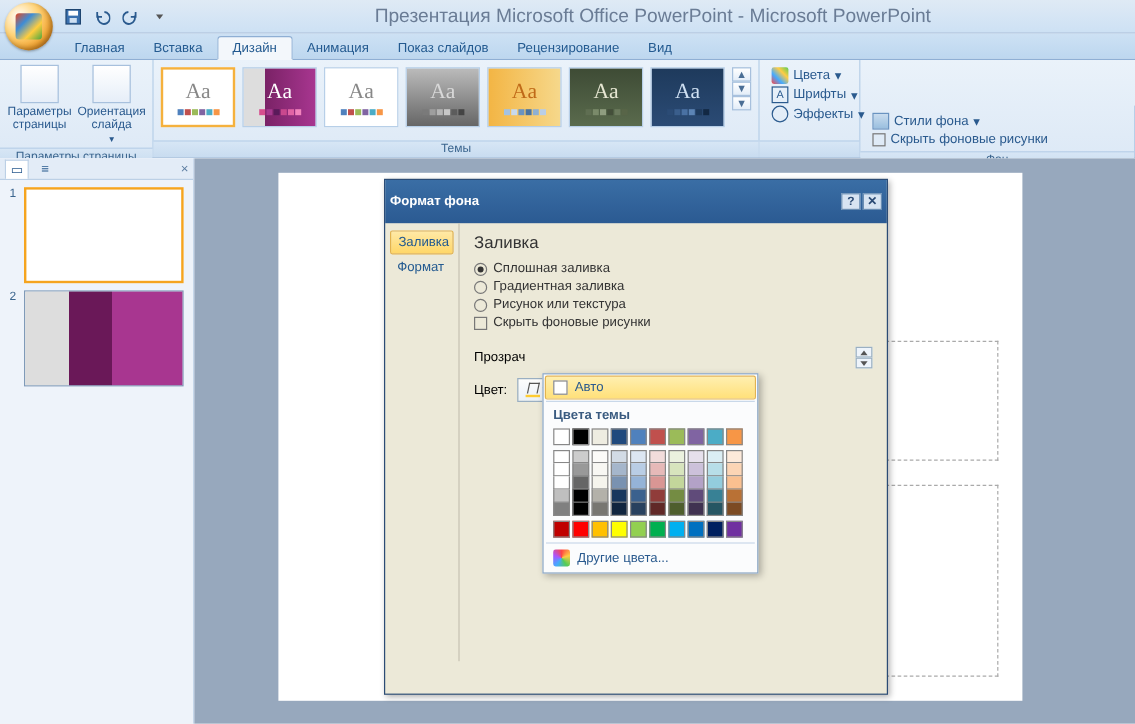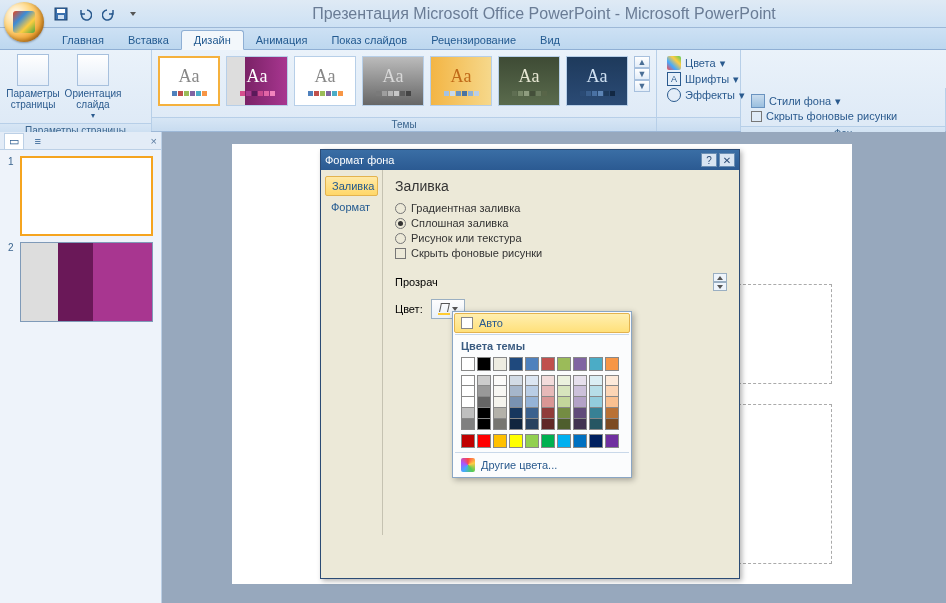--- a/index.html
+++ b/index.html
@@ -52,21 +52,21 @@
 .thumb-slide{flex:1;height:80px;background:#fff;border:1px solid #7f9ab8;}
 .thumb.sel .thumb-slide{border:2px solid #f5a41f;}
 .thumb2-inner{width:100%;height:100%;background:linear-gradient(90deg,#ddd 0 28%,#6a1858 28% 55%,#a83690 55% 100%);}
 
 .slide-area{flex:1;background:#97a8bd;position:relative;}
 .slide-canvas{position:absolute;left:70px;top:12px;width:620px;height:440px;background:#fff;}
 .ph{position:absolute;border:1px dashed #aaa;}
 
 
 .dialog{position:absolute;left:320px;top:149px;width:420px;height:430px;background:#ece9d8;border:1px solid #2b4b75;box-shadow:2px 2px 5px rgba(0,0,0,.3);z-index:10;}
-.dlg-title{height:20px;background:linear-gradient(#3a6ea5,#2b5a92);color:#fff;display:flex;align-items:center;padding:0 4px;font-size:11px;}
+.dlg-title{height:36px;background:linear-gradient(#3a6ea5,#2b5a92);color:#fff;display:flex;align-items:center;padding:0 4px;font-size:11px;font-weight:bold;}
 .dlg-title .sp{flex:1;}
 .dlg-title .wbtn{width:16px;height:14px;background:#d7e4f2;border:1px solid #6a8eb3;color:#2b4b75;display:flex;align-items:center;justify-content:center;font-size:10px;margin-left:2px;}
 .dlg-body{display:flex;height:365px;}
 .dlg-nav{width:62px;padding:6px 4px;border-right:1px solid #c5c2b1;}
 .dlg-nav-item{padding:3px 6px;color:#235a90;font-size:11px;border-radius:2px;margin-bottom:2px;}
 .dlg-nav-item.sel{background:linear-gradient(#ffe9a6,#ffd768);border:1px solid #e3b34e;}
 .dlg-content{flex:1;padding:8px 12px;}
 .dlg-h{font-size:14px;color:#333;margin-bottom:8px;}
 .opt{display:flex;align-items:center;gap:5px;margin:3px 0;font-size:11px;color:#333;}
 .radio{width:11px;height:11px;border:1px solid #777;border-radius:50%;display:flex;align-items:center;justify-content:center;}
@@ -136,21 +136,21 @@
   <div class="tab">Главная</div>
   <div class="tab">Вставка</div>
   <div class="tab active">Дизайн</div>
   <div class="tab">Анимация</div>
   <div class="tab">Показ слайдов</div>
   <div class="tab">Рецензирование</div>
   <div class="tab">Вид</div>
 </div>
 
 <div class="ribbon">
-  <div class="group" style="width:152px;">
+  <div class="group" style="width:128px;">
     <div class="group-body">
       <div class="big-btn">
         <div class="ico" style="background:linear-gradient(#fff,#e6eef8);"></div>
         <span>Параметры страницы</span>
       </div>
       <div class="big-btn">
         <div class="ico" style="background:linear-gradient(#fff,#e6eef8);"></div>
         <span>Ориентация слайда</span>
           <span style="font-size:8px;">▾</span>
       </div>
@@ -306,26 +306,26 @@
     <div class="wbtn">✕</div>
   </div>
   <div class="dlg-body">
     <div class="dlg-nav">
       <div class="dlg-nav-item sel">Заливка</div>
       <div class="dlg-nav-item">Формат</div>
     </div>
     <div class="dlg-content">
       <div class="dlg-h">Заливка</div>
       <div class="opt">
+          <span class="radio on"></span>
+          <span>Сплошная заливка</span>
+        </div>
+      <div class="opt">
           <span class="radio"></span>
           <span>Градиентная заливка</span>
-        </div>
-      <div class="opt">
-          <span class="radio on"></span>
-          <span>Сплошная заливка</span>
         </div>
       <div class="opt">
           <span class="radio"></span>
           <span>Рисунок или текстура</span>
         </div>
       <div class="opt">
           <span class="chk"></span>
           <span>Скрыть фоновые рисунки</span>
         </div>
       <div class="lbl-row" style="margin-top:14px;">

